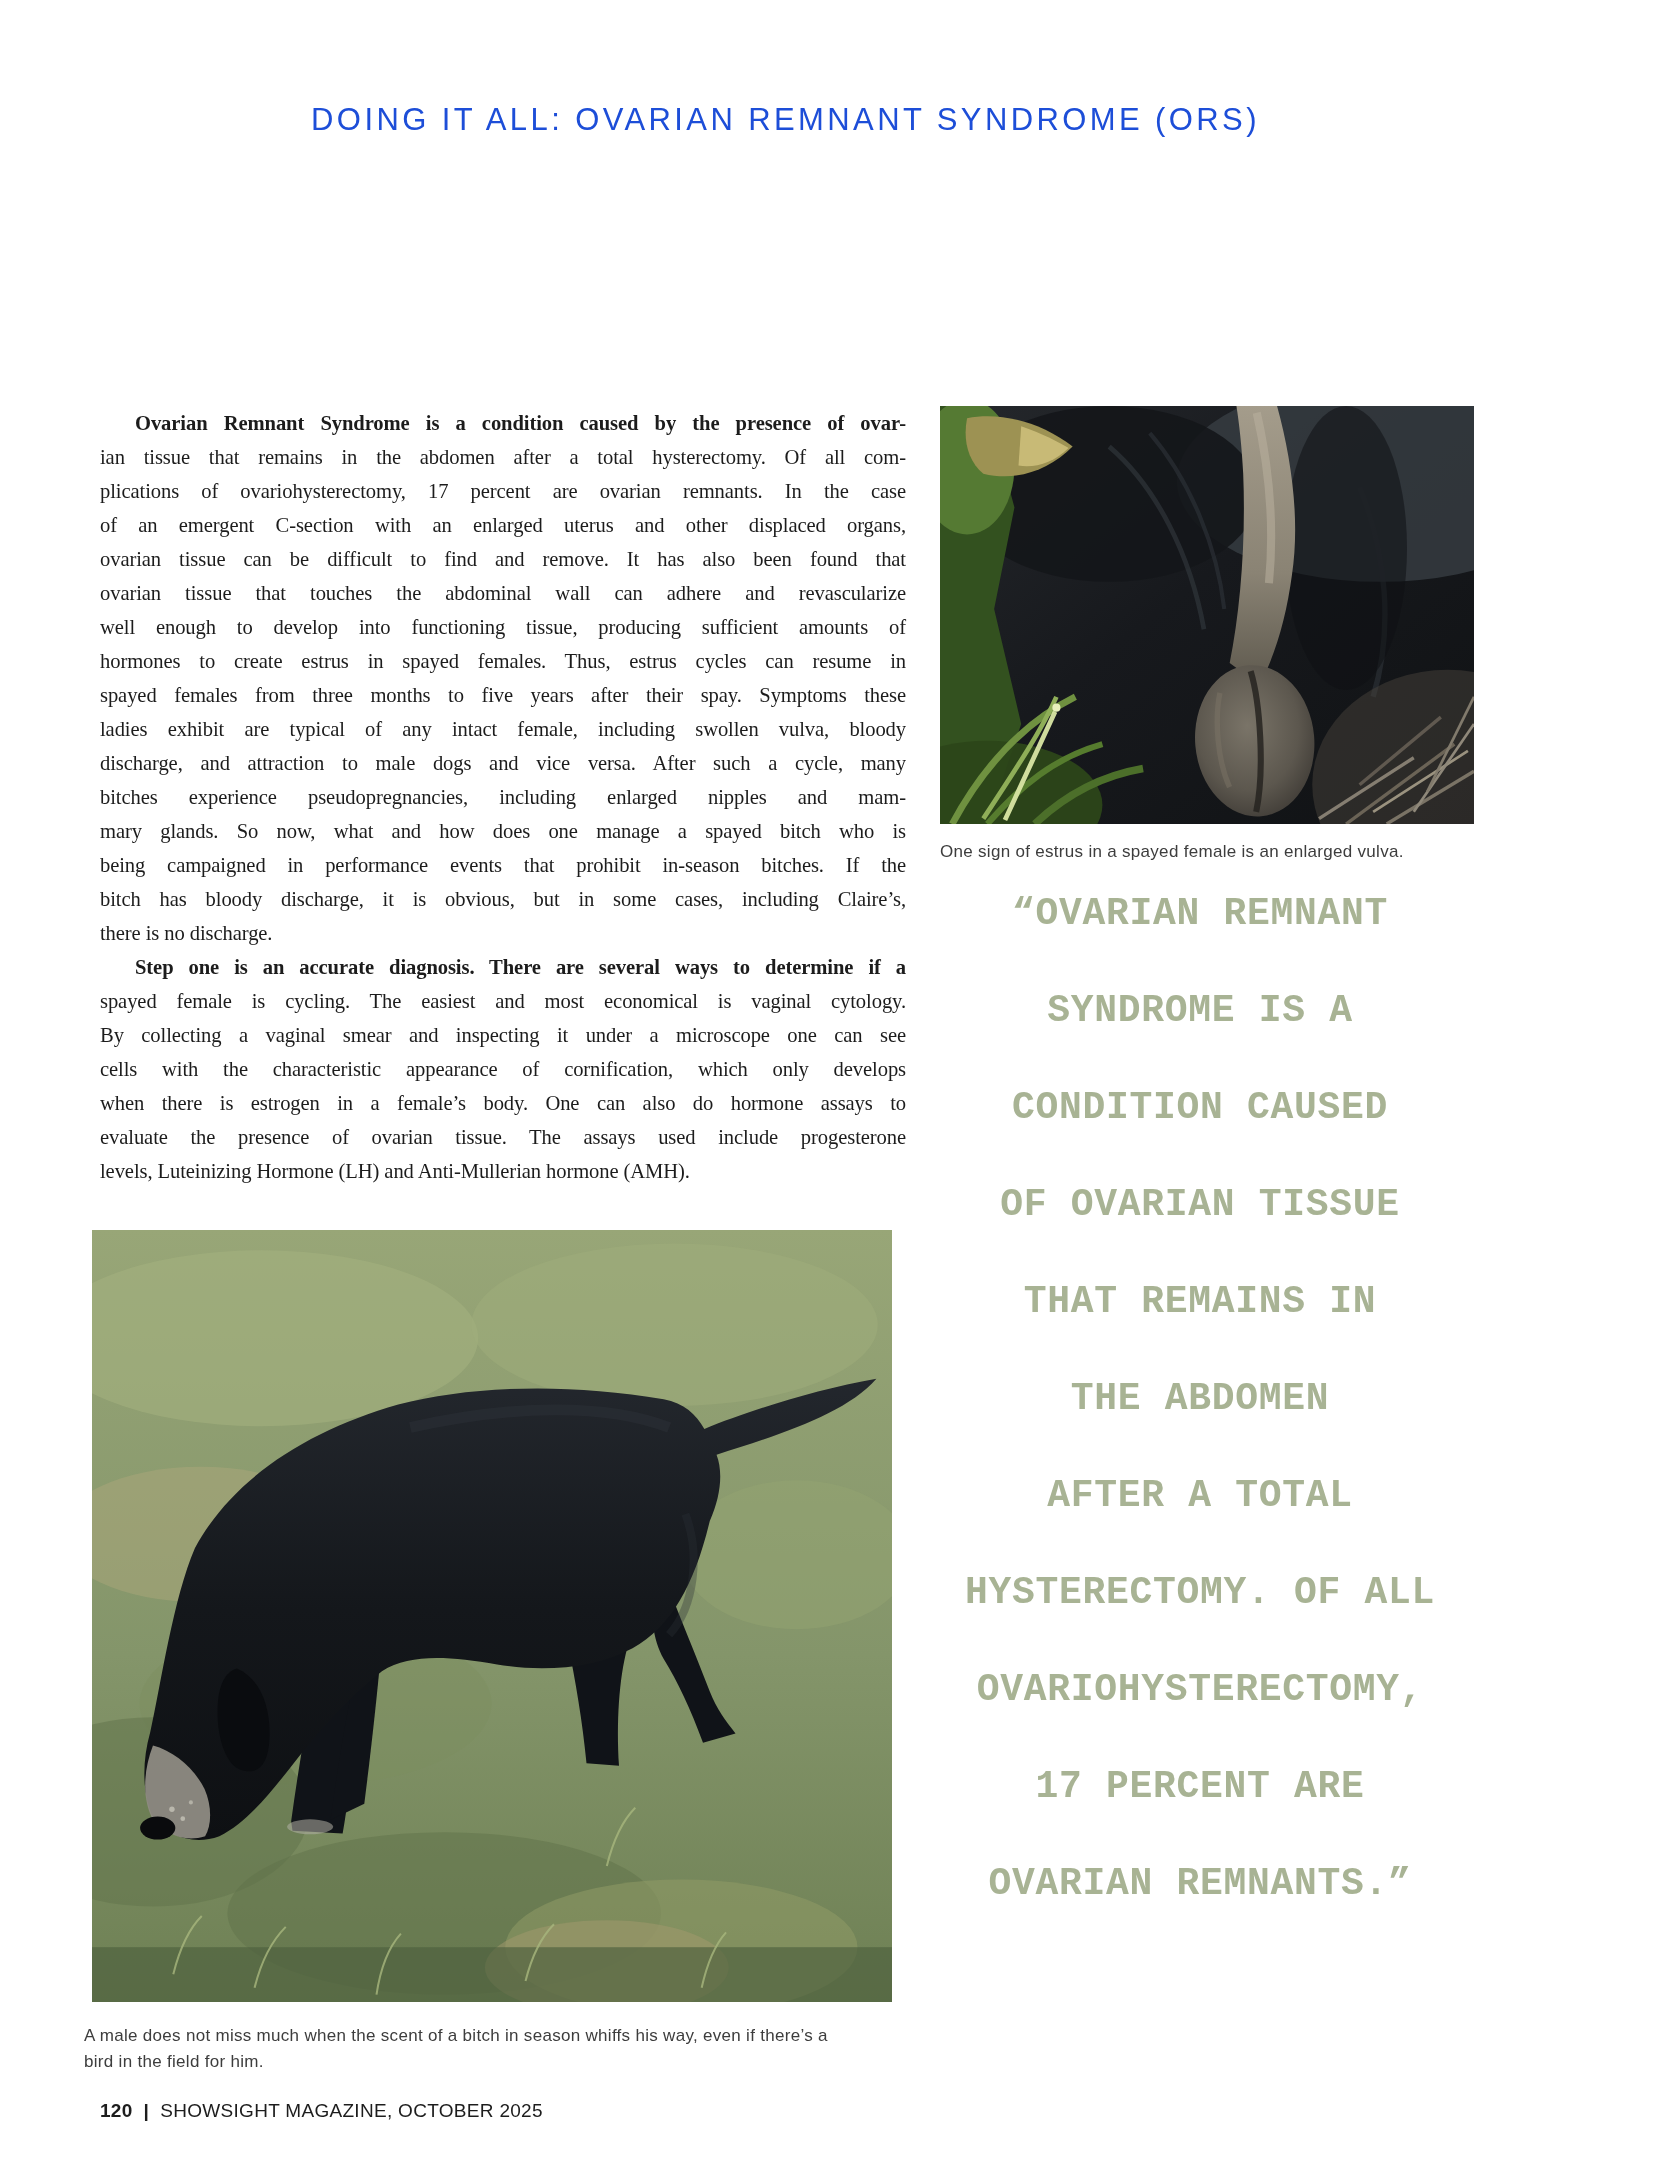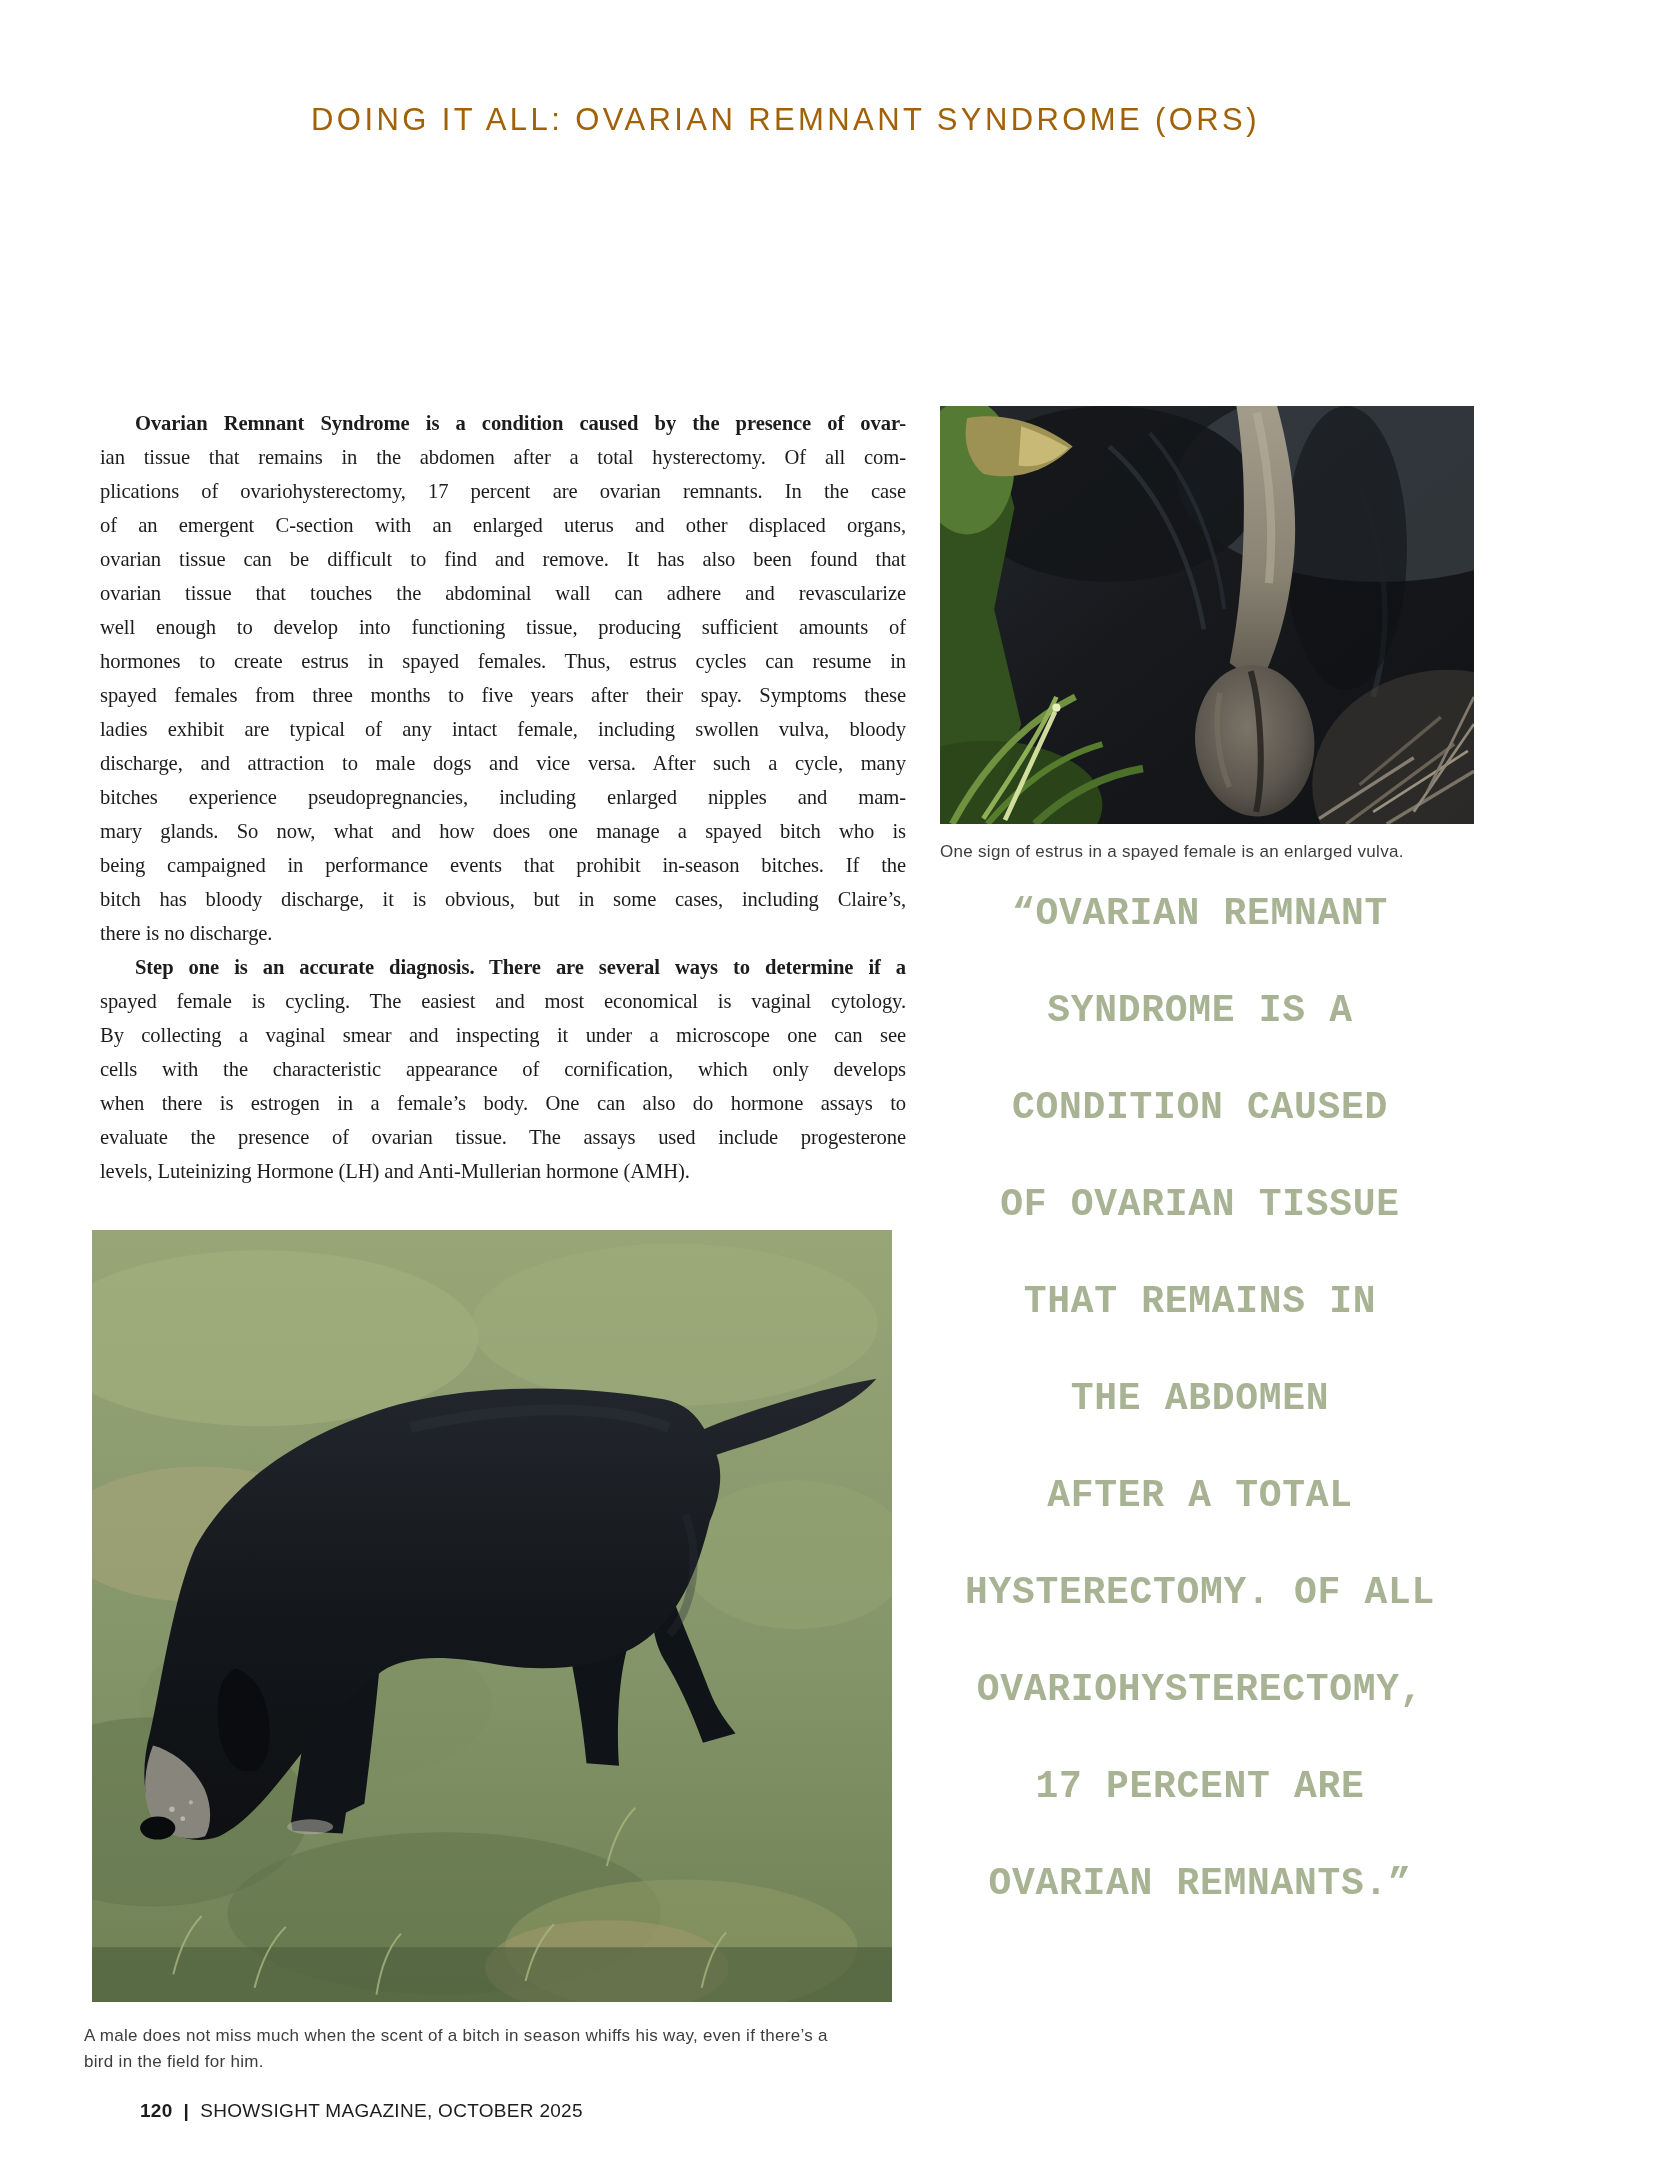--- a/index.html
+++ b/index.html
@@ -5,21 +5,21 @@
   * { margin:0; padding:0; box-sizing:border-box; }
   html, body { background:#ffffff; }
   .page {
     position:relative; width:1676px; height:2183px; background:#ffffff;
     font-family:"Liberation Serif", serif; overflow:hidden;
   }
   .title {
     position:absolute; left:95px; top:102px; width:1381px;
     text-align:center; font-family:"Liberation Sans", sans-serif;
     font-weight:400; font-size:31px; letter-spacing:3.4px;
-    color:#a16207; white-space:nowrap;
+    color:#1d4ed8; white-space:nowrap;
   }
   .body-col {
     position:absolute; left:100px; top:406px; width:806px;
     color:var(--body-text, #1c1c1c);
     font-size:20.6px; line-height:34px; letter-spacing:-0.1px;
   }
   .body-line { text-align:justify; text-align-last:justify; }
   .para .body-line:first-child { text-indent:35px;font-weight:bold; }
   .para .body-line:last-child { text-align-last:left; }
   .photo { position:absolute; overflow:hidden; background:#1a1d20; }
@@ -36,21 +36,21 @@
   .pull-quote {
     position:absolute; left:902px; top:865px; width:596px;
     font-family:Liberation Mono, monospace; font-weight:700;
     font-size:38px; line-height:97px; letter-spacing:0.7px;
     color:var(--accent-green, #a8b394); text-align:center;
     font-stretch:condensed;
   }
   .footer {
     position:absolute; left:100px; top:2100px;
     font-family:"Liberation Sans", sans-serif; font-size:19px;
-    color:#1d1d1d; letter-spacing:0.3px; white-space:nowrap;margin-left:40px;
+    color:#1d1d1d; letter-spacing:0.3px; white-space:nowrap;
   }
   .footer .pagenum { font-weight:700; }
   .footer .sep { font-weight:700; margin:0 5.4px; }
 </style>
 </head>
 <body>
 
 <div class="page">
 
   <h1 class="title">DOING IT ALL: OVARIAN REMNANT SYNDROME (ORS)</h1>

